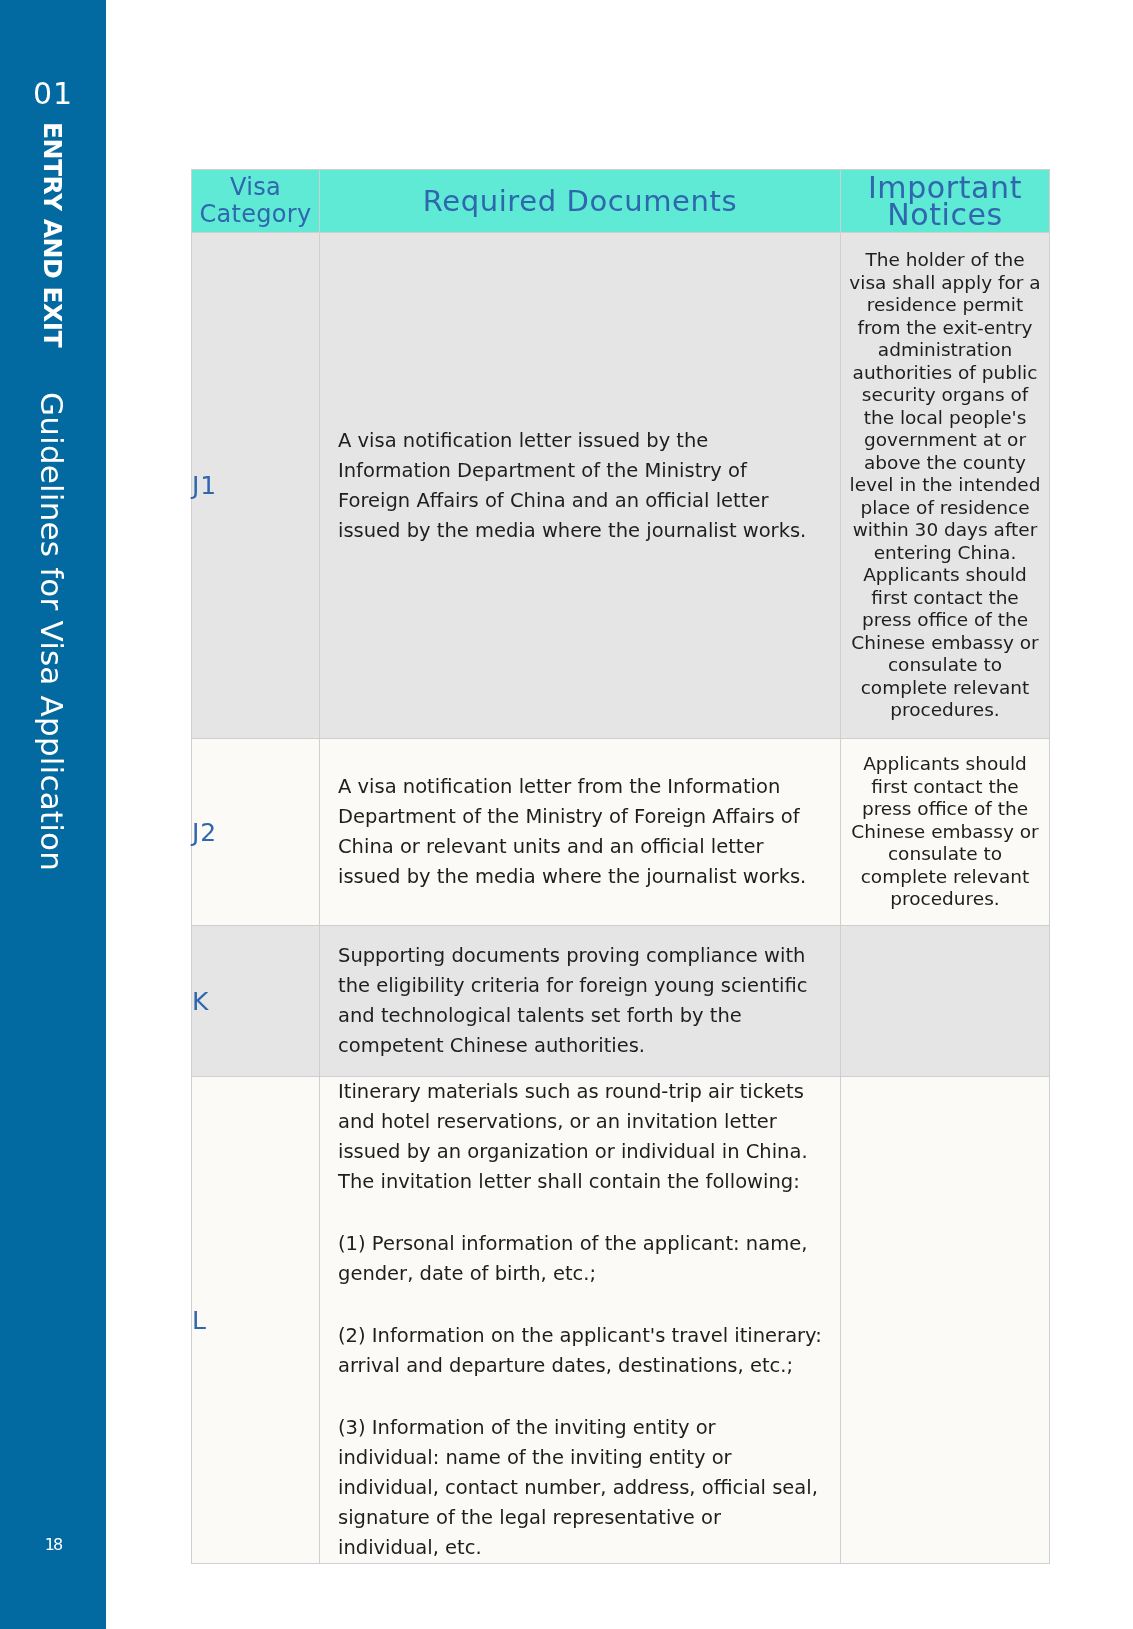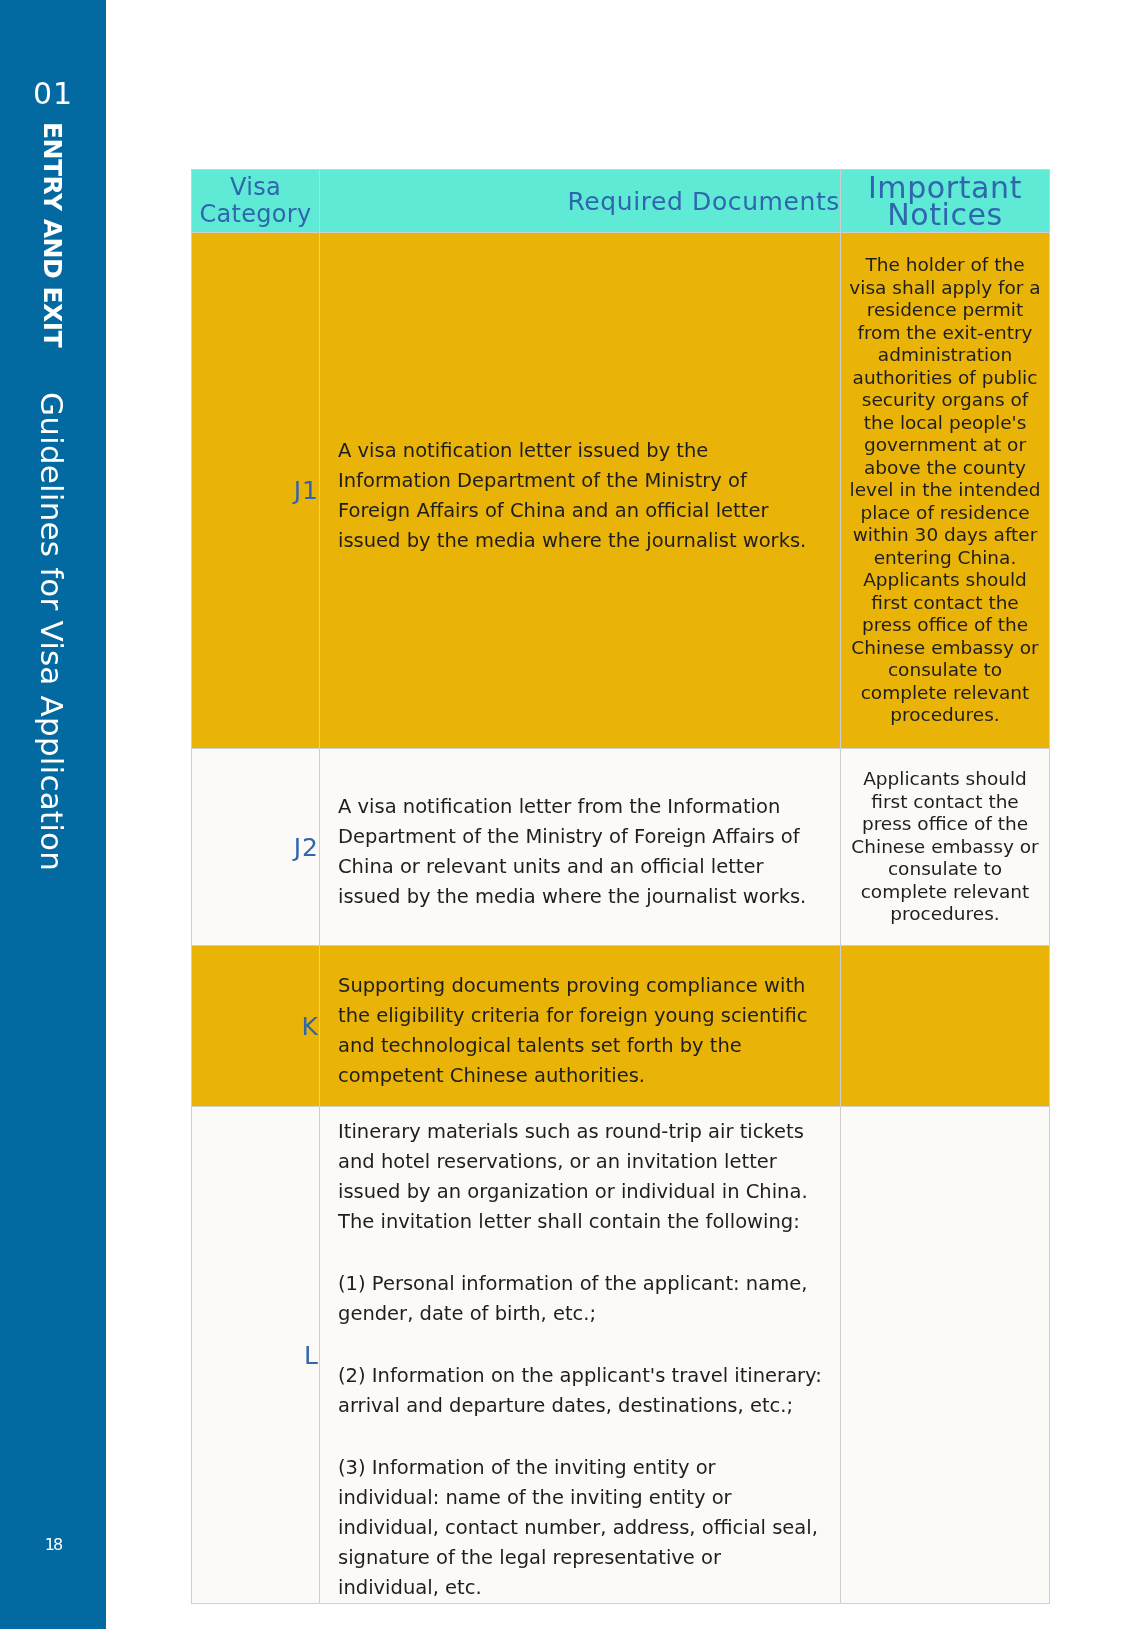--- a/index.html
+++ b/index.html
@@ -85,32 +85,32 @@
     }
     thead th {
       background: #5eead4;
       color: #2f66ad;
       font-weight: normal;
       text-align: center;
       height: 62px;
       line-height: 27px;
     }
     th.h-cat { font-size: 24px; letter-spacing: 0.3px; }
-    th.h-docs { font-size: 25px; letter-spacing: 0.6px; text-align: right; }
+    th.h-docs { font-size: 29px; letter-spacing: 0.6px; }
     th.h-notice { font-size: 30px; letter-spacing: 0.6px; }
-    tbody tr.white td { background: #eab308; }
+    tbody tr.white td { background: #e5e5e5; }
     tbody tr.cream td { background: #fcfaf6; }
     td.cat {
-      text-align: right;
+      text-align: left;
       color: #2f66ad;
       font-size: 25px;
       letter-spacing: 1px;
     }
     td.docs {
-      padding: 10px 18px 0 18px;
+      padding: 0 18px 0 18px;
       color: #1e1e1e;
       font-size: 19.5px;
       line-height: 30px;
     }
     td.docs p {
       margin: 0;
     }
     td.docs p + p {
       margin-top: 32px;
     }

